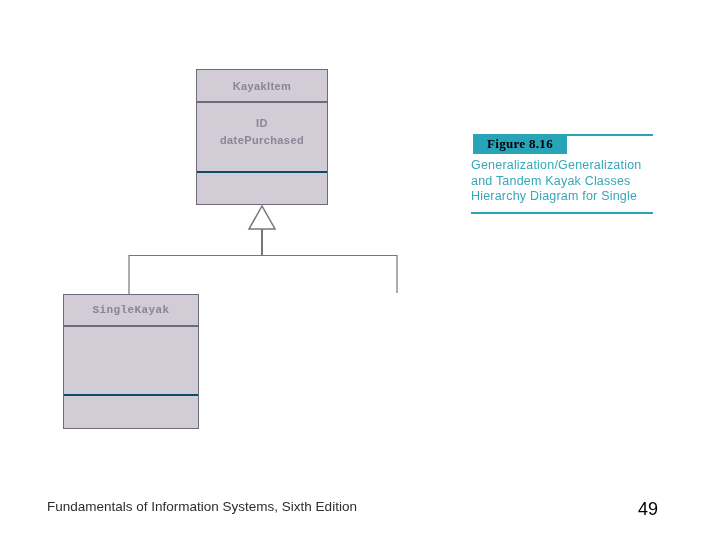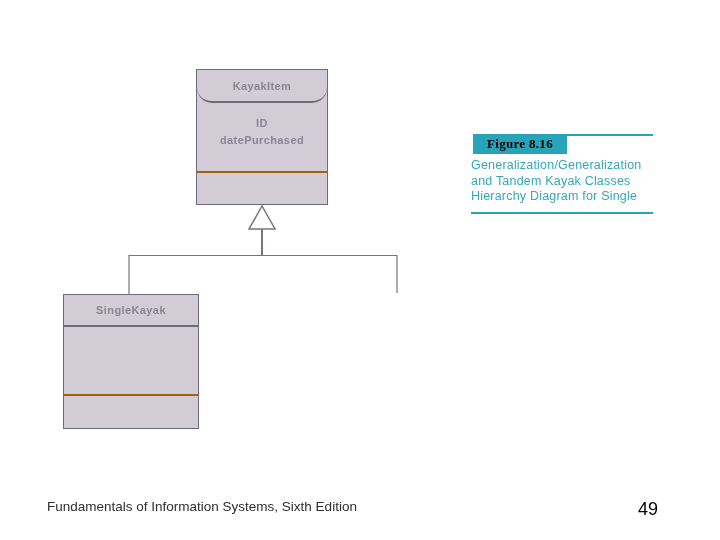--- a/index.html
+++ b/index.html
@@ -14,31 +14,31 @@
     position: absolute; box-sizing: border-box;
     background: #d1ccd5; border: 1.5px solid #6d6a7c;
     display: flex; flex-direction: column;
   }
   .class-title {
     display: flex; align-items: center; justify-content: center;
     border-bottom: 2px solid #6d6a7c;
     font-weight: bold; font-size: 11px; letter-spacing: .4px; color: #8b8496;
   }
   .class-attrs {
-    border-bottom: 2px solid #a16207; box-sizing: border-box;
+    border-bottom: 2px solid #0c4a6e; box-sizing: border-box;
     text-align: center; font-weight: bold; font-size: 11px;
     letter-spacing: .4px; color: #8b8496; line-height: 17px; padding-top: 12px;
   }
   .class-methods { flex: 1; }
 
   #box-kayakitem   { left: 196px; top: 69px;  width: 132px; height: 136px; }
-  #box-kayakitem .class-title { height: 31px; border-radius: 15px; }
+  #box-kayakitem .class-title { height: 31px; }
   #box-kayakitem .class-attrs { height: 70px; }
 
-  #box-singlekayak { left: 63px;  top: 294px; width: 136px; height: 135px; }
+  #box-singlekayak { left: 63px;  top: 294px; width: 136px; height: 135px; font-family: Liberation Mono, monospace; }
   #box-singlekayak .class-title { height: 30px; }
   #box-singlekayak .class-attrs { height: 69px; }
 
   #box-tandemkayak { left: 332px; top: 293px; width: 130px; height: 135px; }
   #box-tandemkayak .class-title { height: 30px; }
   #box-tandemkayak .class-attrs { height: 69px; }
 
   .connector-layer { position: absolute; left: 0; top: 0; pointer-events: none; }
 
   

